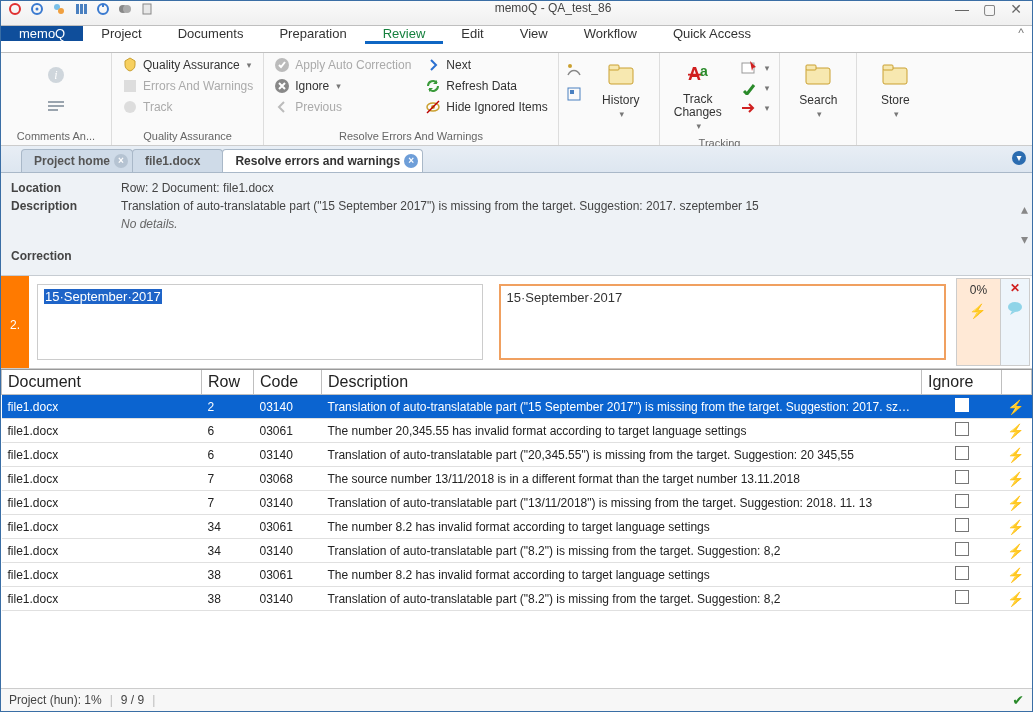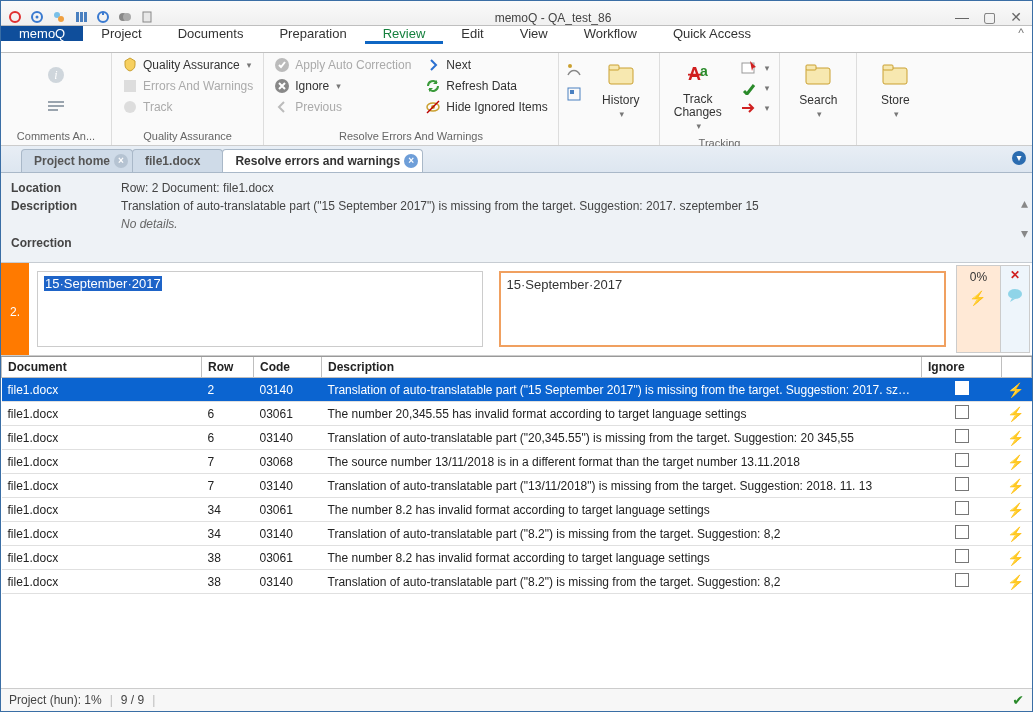--- a/index.html
+++ b/index.html
@@ -1,18 +1,18 @@
 <!DOCTYPE html>
 <html><head>
 <meta charset="utf-8">
 <style>
   html,body{margin:0;padding:0;font-family:"Segoe UI",Tahoma,sans-serif;font-size:12px;color:#333;background:#fff;height:100%;overflow:hidden}
   .window{width:1033px;height:712px;border:1px solid #3a6ea5;box-sizing:border-box;display:flex;flex-direction:column;background:#fff}
   
-  .titlebar{height:24px;background:linear-gradient(#fafafa,#f0f0f0);display:flex;align-items:flex-end;font-size:12px;color:#555}
+  .titlebar{height:24px;background:linear-gradient(#fafafa,#f0f0f0);display:flex;align-items:flex-start;font-size:12px;color:#555}
   .qat{display:flex;align-items:center;gap:6px;padding:0 6px}
   .qat .ic{width:16px;height:16px;display:flex;align-items:center;justify-content:center}
   .titlebar .title{flex:1;text-align:center;color:#444}
   .winbtns{display:flex;gap:14px;padding:0 10px;color:#666;font-size:14px}
   .winbtns span{cursor:default}
   
   .menutabs{height:26px;background:#fff;border-top:1px solid #bfbfbf;border-bottom:1px solid #bfbfbf;display:flex;align-items:flex-start}
   .apptab{background:#0f4e9b;color:#fff;padding:0 18px;display:flex;align-items:center;font-size:13px}
   .mtab{padding:0 18px;display:flex;align-items:center;font-size:13px;color:#333;border-bottom:3px solid transparent;box-sizing:border-box}
   .mtab.active{color:#15803d;border-bottom:3px solid #0f66c3}
@@ -49,21 +49,21 @@
   .rownum{width:28px;background:#ff7a00;color:#fff;display:flex;align-items:flex-end;justify-content:center;font-size:12px;padding-bottom:36px}
   .srcbox,.tgtbox{flex:1;border:1px solid #ccc;margin:8px;padding:4px 6px;font-size:13px;background:#fff;position:relative}
   .srcbox .sel{background:#1e64c8;color:#fff;padding:0 1px}
   .tgtbox{border:2px solid #f0a060}
   .sidecol{width:78px;display:flex}
   .sidecol .c1{flex:1;background:#ffe9d6;border:1px solid #ccc;margin:2px 0 2px 2px;display:flex;flex-direction:column;align-items:center;padding-top:4px;gap:6px;font-size:12px}
   .sidecol .c2{width:28px;background:#eef5fb;border:1px solid #ccc;margin:2px 2px 2px 0;border-left:none;display:flex;flex-direction:column;align-items:center;padding-top:2px;gap:6px}
   
   .grid{flex:1;overflow:auto;border-top:1px solid #999}
   table{border-collapse:collapse;width:100%;table-layout:fixed}
-  th{background:#fff;border:1px solid #bfbfbf;border-top:none;text-align:left;padding:3px 6px;font-weight:700;font-size:12px;color:#222}
+  th{background:#fff;border:1px solid #bfbfbf;border-top:none;text-align:left;padding:3px 6px;font-weight:400;font-size:16px;color:#222}
   td{border-bottom:1px solid #e0e0e0;padding:3px 6px;font-size:12px;color:#222;white-space:nowrap;overflow:hidden;text-overflow:ellipsis}
   tr.selected td{background:#0b64d0;color:#fff}
   .chk{width:12px;height:12px;border:1px solid #777;display:inline-block;background:#fff}
   .lightning{color:#ff7a00;font-size:14px}
   tr.selected .chk{border-color:#fff}
   
   .status{height:22px;border-top:1px solid #ccc;background:#f7f7f7;display:flex;align-items:center;padding:0 8px;font-size:12px;color:#444;gap:8px}
   .status .sep{color:#bbb}
   .status .rt{margin-left:auto;color:#2a8a2a;font-size:14px}
   
@@ -381,21 +381,21 @@
         <div class="dval">Row: 2  Document:  file1.docx</div>
       </div>
     <div class="drow">
         <div class="dlab">Description</div>
         <div class="dval">Translation of auto-translatable part ("15 September 2017") is missing from the target. Suggestion: 2017. szeptember 15</div>
       </div>
     <div class="drow">
         <div class="dlab"></div>
         <div class="dval"><span class="it">No details.</span></div>
       </div>
-    <div class="drow" style="margin-top:5px">
+    <div class="drow" style="margin-top:18px">
         <div class="dlab">Correction</div>
       </div>
     <div class="nav">
         <span>▴</span>
         <span>▾</span>
       </div>
   </div>
 
   <div class="editrow">
     <div class="rownum">2.</div>

